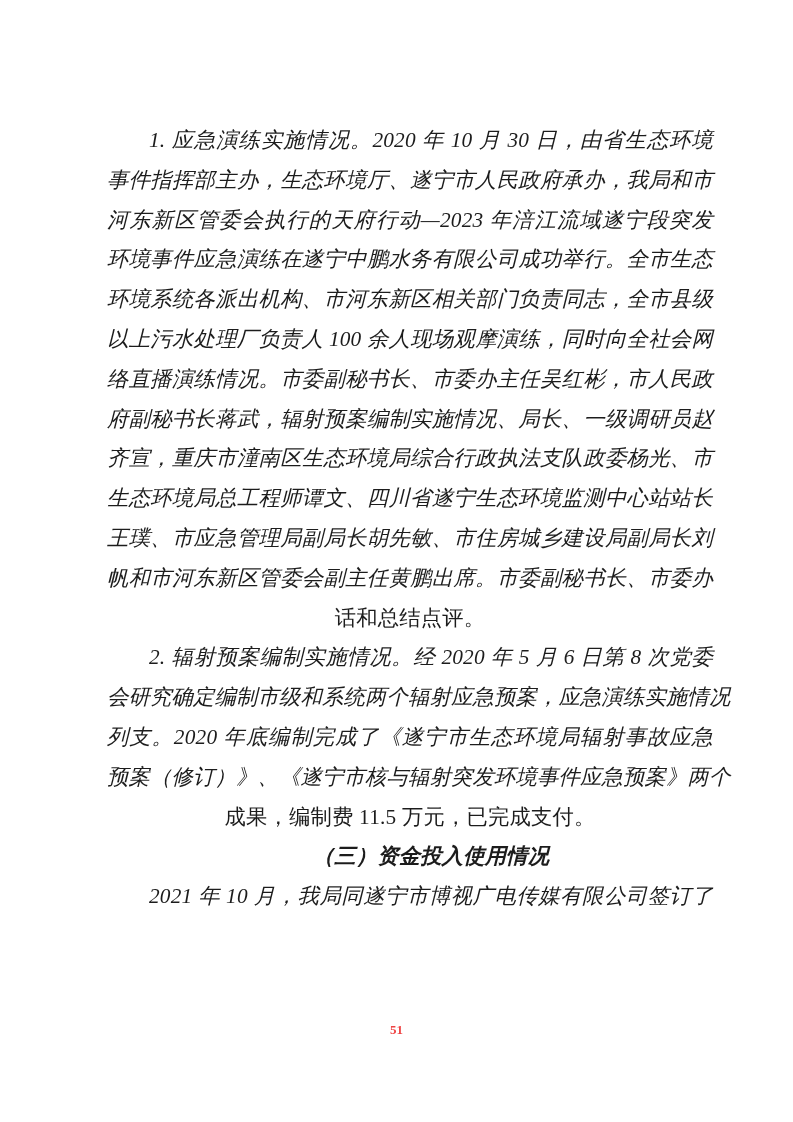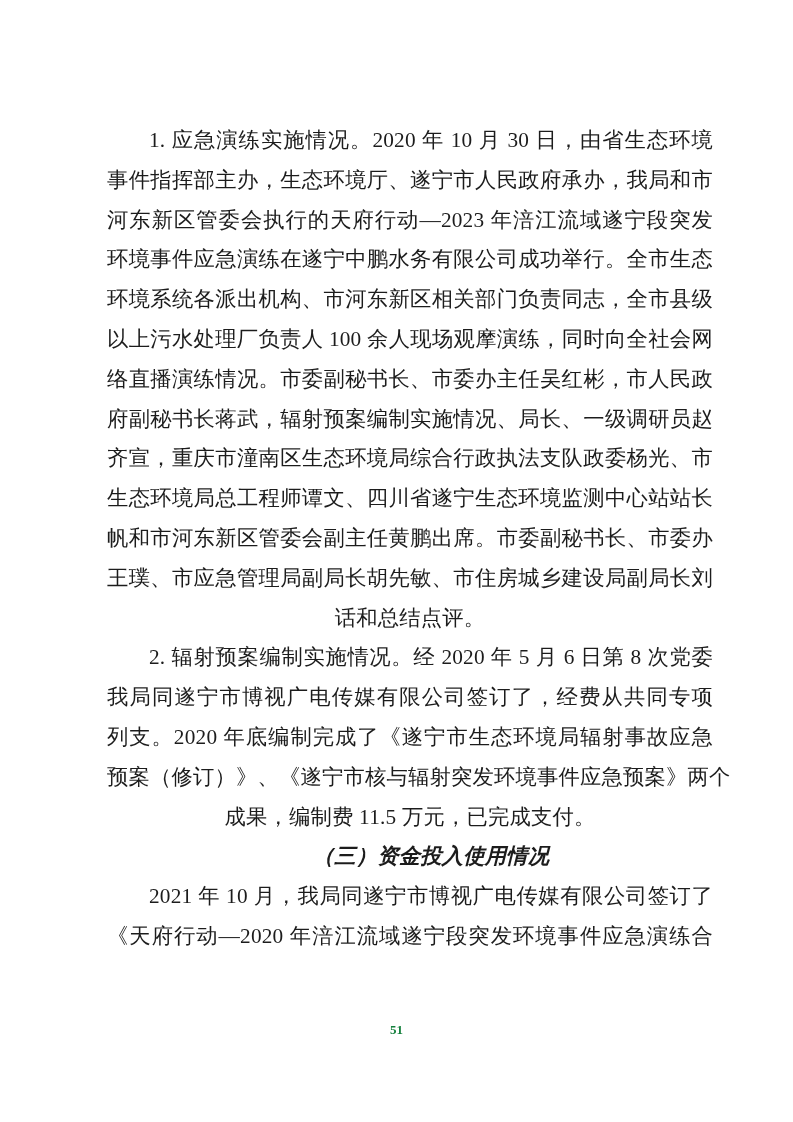--- a/index.html
+++ b/index.html
@@ -26,61 +26,61 @@
     letter-spacing: 0.2px;
   }
   .line {
     height: 39.8px;
     white-space: nowrap;
     text-align: center;
   }
   .line.fill {
     text-align: justify;
     text-align-last: justify;
+    font-style: italic;
   }
   .line.indent {
     text-indent: 42px;
   }
   .line.bold {
     font-weight: bold;
     font-style: italic;
   }
   .page-number {
     position: absolute;
     left: 0;
     top: 1022px;
     width: 100%;
     text-align: center;
     font-size: 13px;
     font-weight: 600;
-    color: #15803d;
+    color: #ef4444;
     font-family: "Liberation Serif", "DejaVu Serif", serif;
   }
 </style>
 </head>
 <body>
 
 <div class="page">
   <div class="text-block" id="text-block">
       <div class="line fill indent">1. 应急演练实施情况。2020 年 10 月 30 日，由省生态环境</div>
       <div class="line fill">事件指挥部主办，生态环境厅、遂宁市人民政府承办，我局和市</div>
       <div class="line fill">河东新区管委会执行的天府行动—2023 年涪江流域遂宁段突发</div>
       <div class="line fill">环境事件应急演练在遂宁中鹏水务有限公司成功举行。全市生态</div>
       <div class="line fill">环境系统各派出机构、市河东新区相关部门负责同志，全市县级</div>
       <div class="line fill">以上污水处理厂负责人 100 余人现场观摩演练，同时向全社会网</div>
       <div class="line fill">络直播演练情况。市委副秘书长、市委办主任吴红彬，市人民政</div>
       <div class="line fill">府副秘书长蒋武，辐射预案编制实施情况、局长、一级调研员赵</div>
       <div class="line fill">齐宣，重庆市潼南区生态环境局综合行政执法支队政委杨光、市</div>
       <div class="line fill">生态环境局总工程师谭文、四川省遂宁生态环境监测中心站站长</div>
+      <div class="line fill">王璞、市应急管理局副局长胡先敏、市住房城乡建设局副局长刘</div>
       <div class="line fill">帆和市河东新区管委会副主任黄鹏出席。市委副秘书长、市委办</div>
-      <div class="line fill">王璞、市应急管理局副局长胡先敏、市住房城乡建设局副局长刘</div>
       <div class="line">话和总结点评。</div>
       <div class="line fill indent">2. 辐射预案编制实施情况。经 2020 年 5 月 6 日第 8 次党委</div>
-      <div class="line fill">我局同遂宁市博视广电传媒有限公司签订了，经费从共同专项</div>
+      <div class="line fill">会研究确定编制市级和系统两个辐射应急预案，应急演练实施情况</div>
       <div class="line fill">列支。2020 年底编制完成了《遂宁市生态环境局辐射事故应急</div>
       <div class="line fill">预案（修订）》、《遂宁市核与辐射突发环境事件应急预案》两个</div>
       <div class="line">成果，编制费 11.5 万元，已完成支付。</div>
       <div class="line indent bold">（三）资金投入使用情况</div>
       <div class="line fill indent">2021 年 10 月，我局同遂宁市博视广电传媒有限公司签订了</div>
-      <div class="line fill">《天府行动—2020 年涪江流域遂宁段突发环境事件应急演练合</div>
     </div>
   <div class="page-number">51</div>
 </div>
 
 </body></html>

